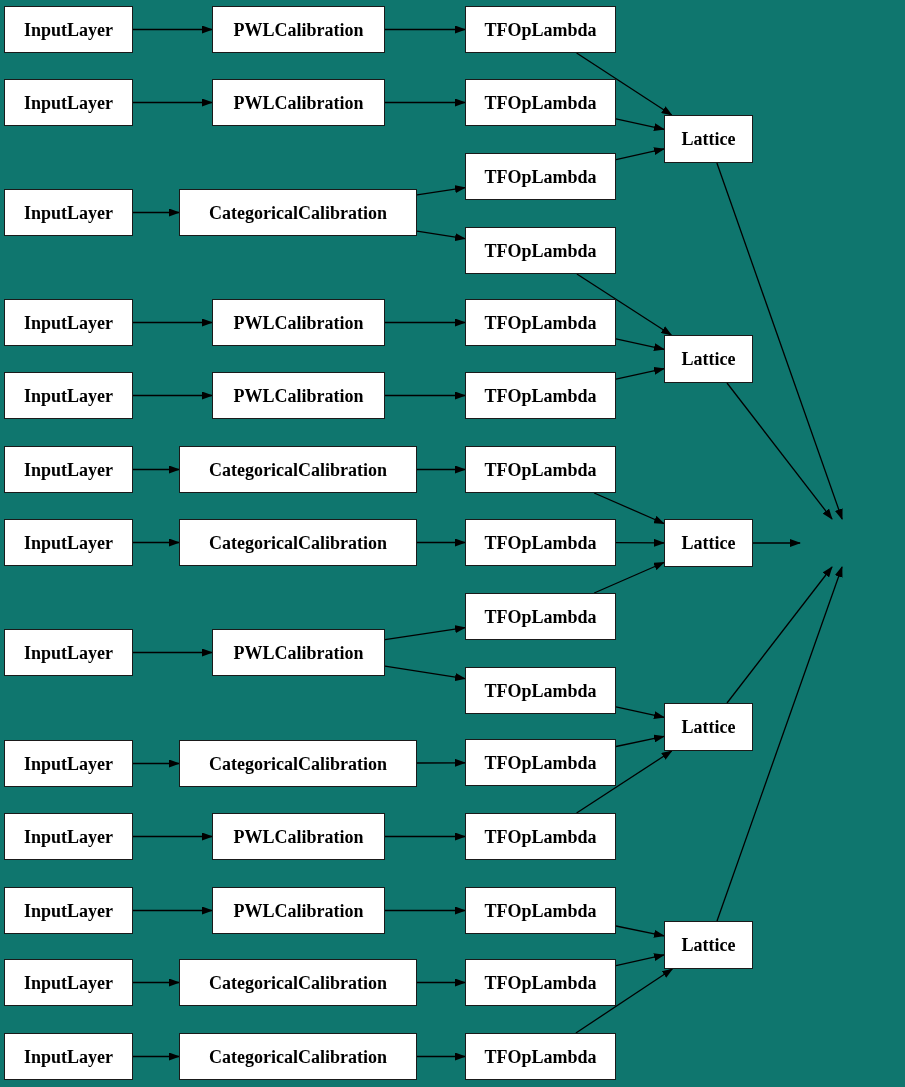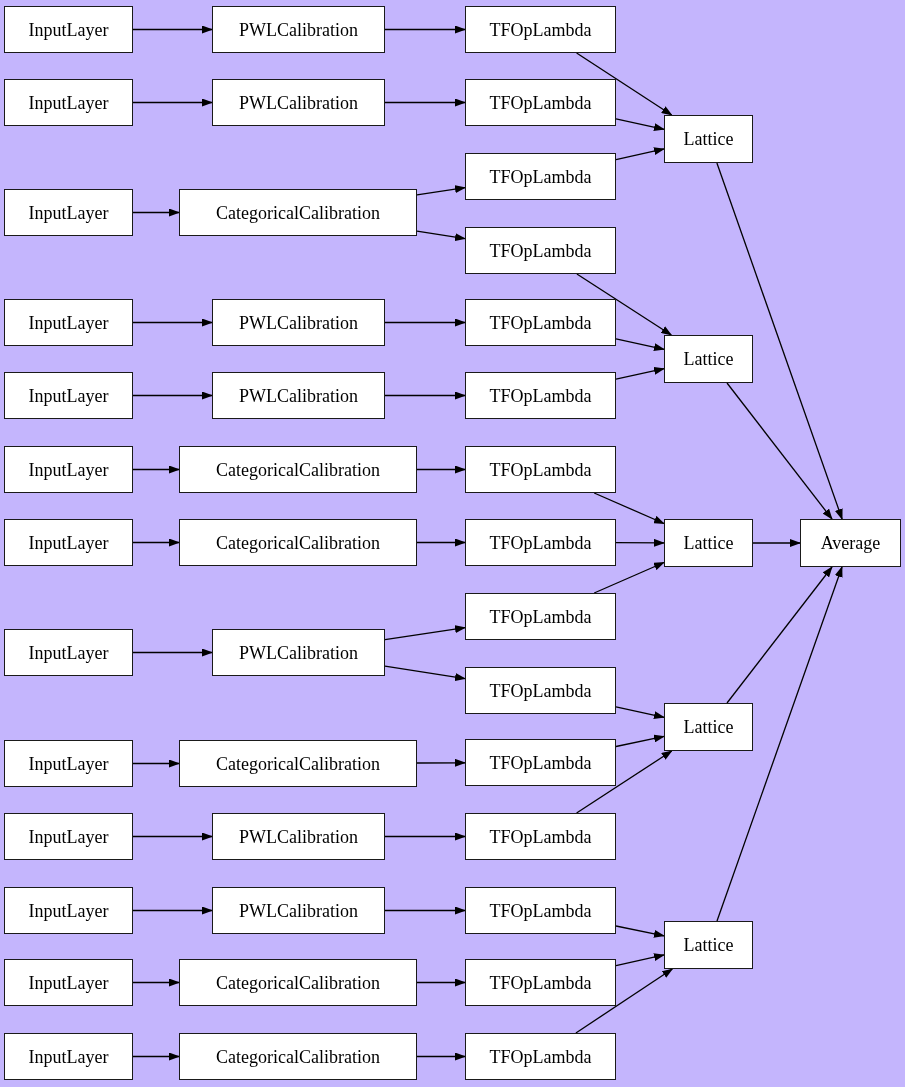--- a/index.html
+++ b/index.html
@@ -32,21 +32,21 @@
     justify-content: center;
     font-size: 18px;
     color: #000000;
     white-space: nowrap;
     line-height: 1;
   }
 </style>
 </head>
 <body>
 
-<div id="canvas" style="background: #c4b5fd;">
+<div id="canvas" style="background: #0f766e; font-weight: bold;">
     <svg id="edge-layer" width="905" height="1087" viewBox="0 0 905 1087">
       <defs>
         <marker id="arrowhead" markerWidth="11" markerHeight="8" refX="10" refY="4" orient="auto" markerUnits="userSpaceOnUse">
           <path d="M0,0 L11,4 L0,8 Z" fill="#000000"></path>
         </marker>
       </defs>
       <line x1="133.0" y1="29.5" x2="212.0" y2="29.5" stroke="#000000" stroke-width="1.3" marker-end="url(#arrowhead)"></line>
       <line x1="133.0" y1="102.5" x2="212.0" y2="102.5" stroke="#000000" stroke-width="1.3" marker-end="url(#arrowhead)"></line>
       <line x1="133.0" y1="212.5" x2="179.0" y2="212.5" stroke="#000000" stroke-width="1.3" marker-end="url(#arrowhead)"></line>
       <line x1="133.0" y1="322.5" x2="212.0" y2="322.5" stroke="#000000" stroke-width="1.3" marker-end="url(#arrowhead)"></line>
@@ -226,16 +226,13 @@
     </div>
     <div class="node" style="left: 664px; top: 519px; width: 89px; height: 48px; background: rgb(255, 255, 255); border-color: rgb(26, 26, 26); color: rgb(0, 0, 0);">
       <span>Lattice</span>
     </div>
     <div class="node" style="left: 664px; top: 703px; width: 89px; height: 48px; background: rgb(255, 255, 255); border-color: rgb(26, 26, 26); color: rgb(0, 0, 0);">
       <span>Lattice</span>
     </div>
     <div class="node" style="left: 664px; top: 921px; width: 89px; height: 48px; background: rgb(255, 255, 255); border-color: rgb(26, 26, 26); color: rgb(0, 0, 0);">
       <span>Lattice</span>
     </div>
-    <div class="node" style="left: 800px; top: 519px; width: 101px; height: 48px; background: rgb(255, 255, 255); border-color: rgb(26, 26, 26); color: rgb(0, 0, 0);">
-      <span>Average</span>
-    </div>
   </div>
 
 </body></html>

